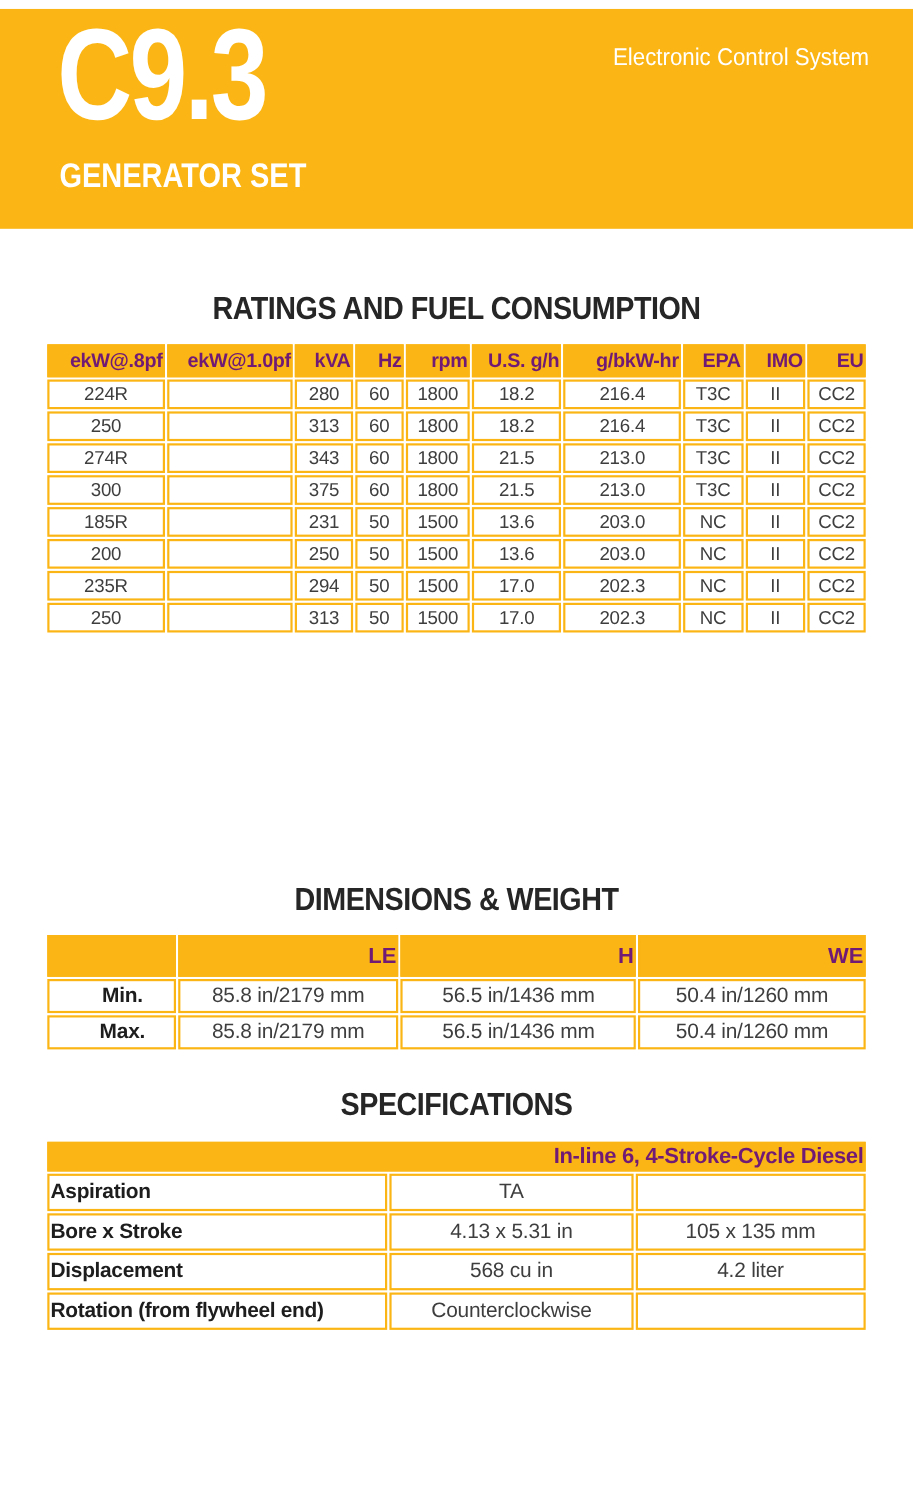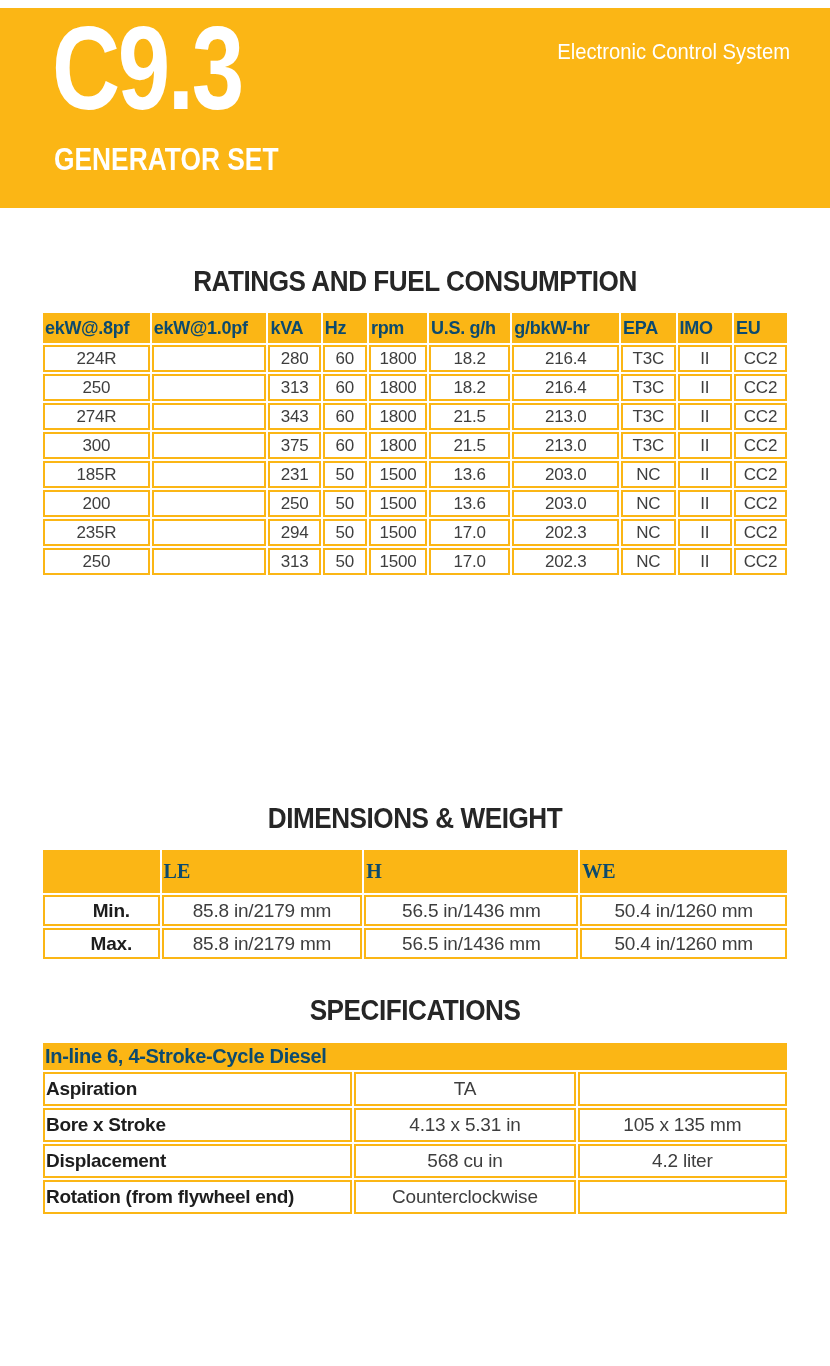--- a/index.html
+++ b/index.html
@@ -35,32 +35,32 @@
   }
   #ratings-title{margin:57px 0 13px 0;}
   #dims-title{margin:225px 0 13px 0;}
   #specs-title{margin:33px 0 14px 0;}
   
   table.sheet{
     width:748px;margin:0 auto;border-collapse:separate;border-spacing:2px;
     table-layout:fixed;background:#fff;
   }
   table.sheet th{
-    background:var(--yellow);border:2px solid var(--yellow);color:#0c4a6e;
-    font-weight:700;text-align:left;vertical-align:middle;
+    background:var(--yellow);border:2px solid var(--yellow);color:#701a75;
+    font-weight:700;text-align:right;vertical-align:middle;
   }
   table.sheet td{
     background:#fff;border:2px solid var(--yellow);color:var(--text-dark);
     font-weight:400;text-align:center;vertical-align:middle;letter-spacing:-0.2px;
   }
   
   #ratings-table th{height:30px;font-size:18px;letter-spacing:-0.3px;}
   #ratings-table td{height:27px;font-size:17px;}
   
-  #dims-table th{height:43px;font-size:20px;font-family:Liberation Serif, serif;}
+  #dims-table th{height:38px;font-size:20px;}
   #dims-table td{height:31px;font-size:19px;}
   #dims-table td:first-child{font-weight:700;color:var(--label-black);padding-left:20px;}
   
   #specs-table th{height:19px;font-size:20px;letter-spacing:-0.3px;}
   #specs-table td{height:34px;font-size:19px;}
   #specs-table td:first-child{
     text-align:left;padding-left:1px;font-weight:700;color:var(--label-black);
     letter-spacing:-0.3px;
   }
 </style>

